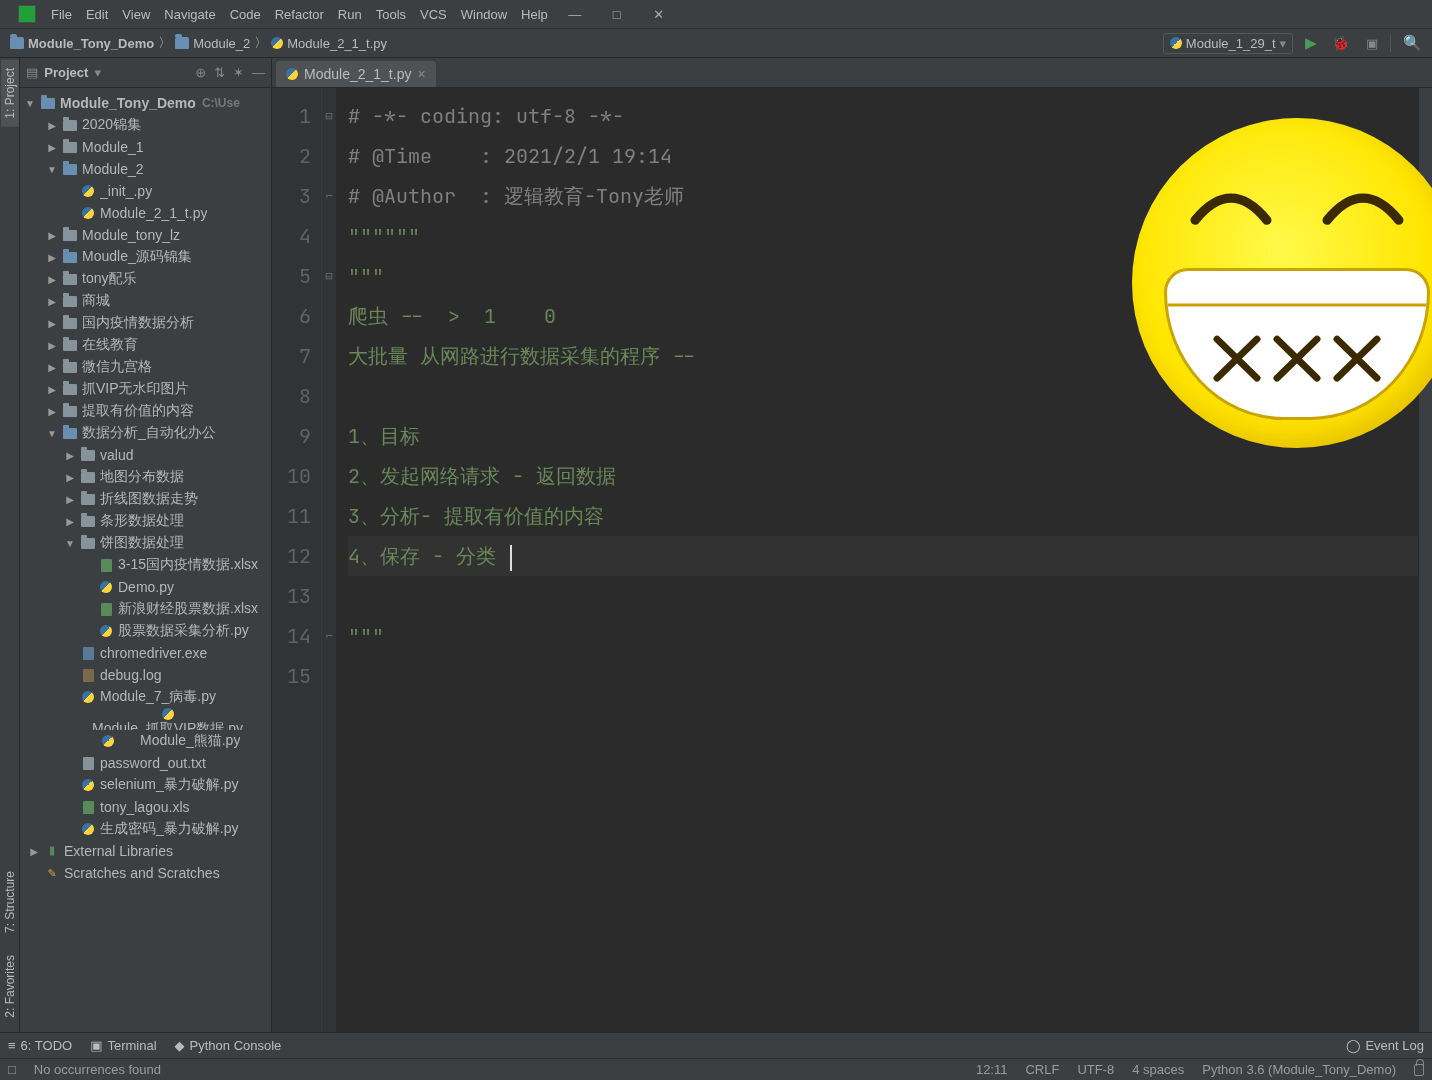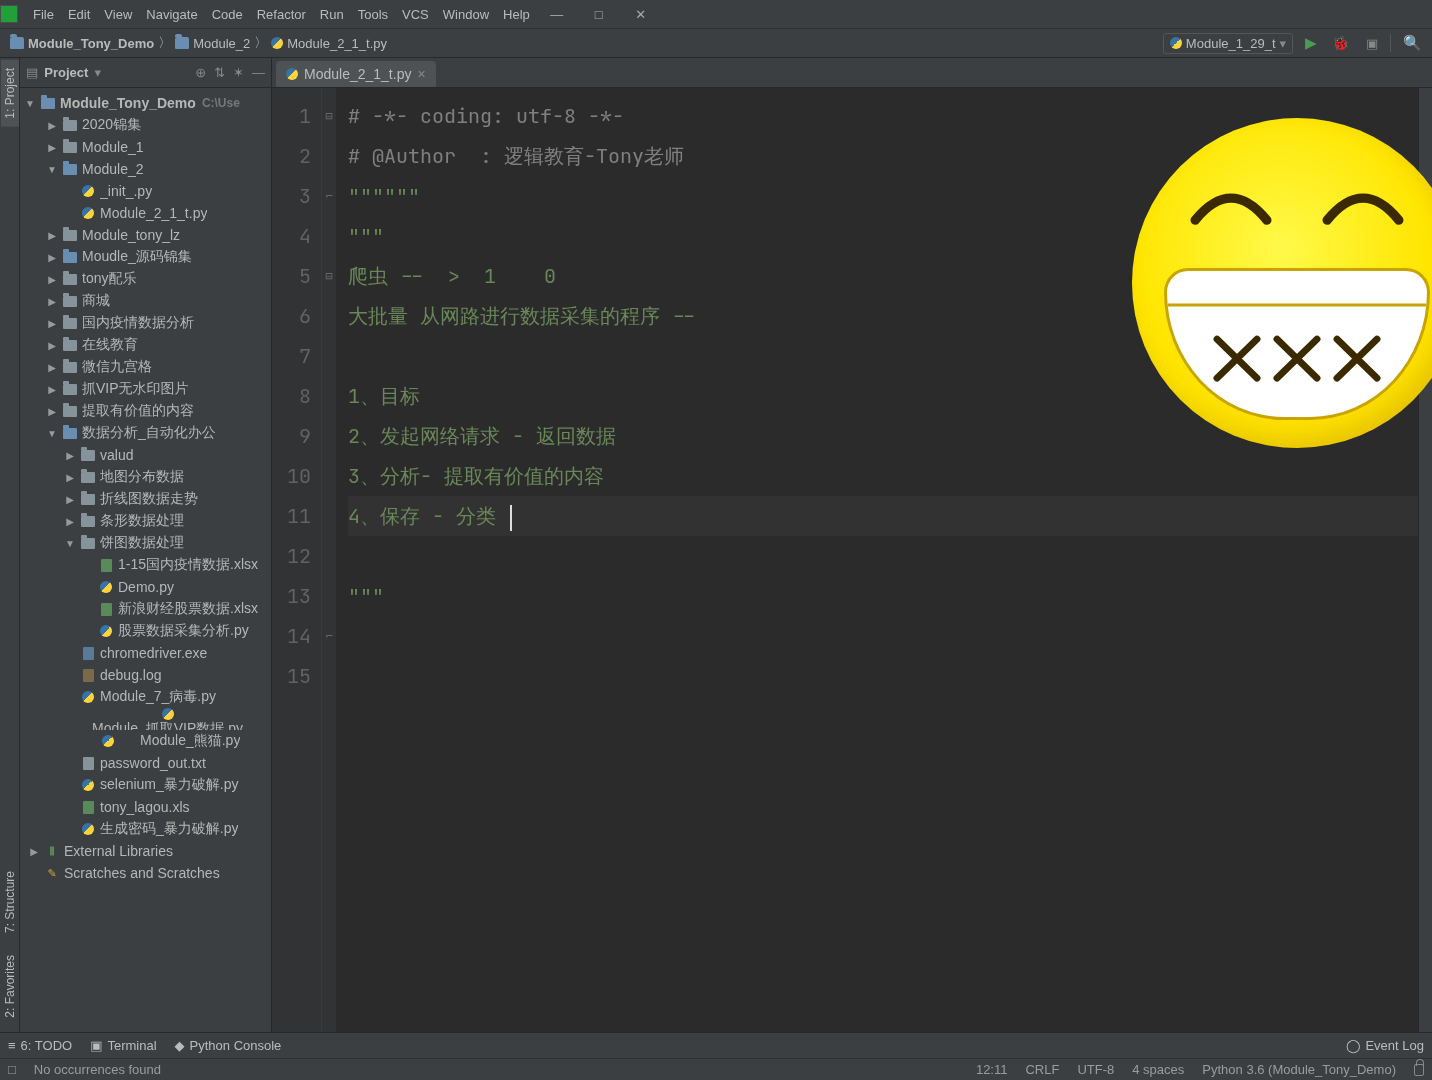--- a/index.html
+++ b/index.html
@@ -12,21 +12,21 @@
   overflow: hidden;
   position: relative;
   transform-origin: top left;
 }
 
 .title-bar {
   height: 28px;
   background: #3c3f41;
   display: flex;
   align-items: center;
-  padding: 0 0;
+  padding: 0 18px;
   color: #bbbbbb;
   font-size: 13px;
 }
 .title-bar .app-icon {
   width: 18px; height: 18px;
   background: #21a03a;
   border: 1px solid #4a4c4e;
   margin-right: 8px;
 }
 .menu-item { padding: 0 7px; cursor: default; }
@@ -339,21 +339,21 @@
             <span class="ic">
               <span class="folder-ic"></span>
             </span>
             <span class="label">饼图数据处理</span>
           </div>
           <div class="tree-row" style="padding-left: 62px;">
             <span class="arrow"></span>
             <span class="ic">
               <span class="xls-ic"></span>
             </span>
-            <span class="label">1-15国内疫情数据.xlsx</span>
+            <span class="label">3-15国内疫情数据.xlsx</span>
           </div>
           <div class="tree-row" style="padding-left: 62px;">
             <span class="arrow"></span>
             <span class="ic">
               <span class="py-ic"></span>
             </span>
             <span class="label">Demo.py</span>
           </div>
           <div class="tree-row" style="padding-left: 62px;">
             <span class="arrow"></span>
@@ -488,20 +488,21 @@
           <div class="m"></div>
           <div class="m"></div>
           <div class="m"></div>
           <div class="m"></div>
           <div class="m"></div>
           <div class="m">⌐</div>
           <div class="m"></div>
         </div>
       <div class="code" id="code-mount">
           <div class="line"><span class="c-comment"># -*- coding: utf-8 -*-</span></div>
+          <div class="line"><span class="c-comment"># @Time    : 2021/2/1 19:14</span></div>
           <div class="line"><span class="c-comment"># @Author  : 逻辑教育-Tony老师</span></div>
           <div class="line"><span class="c-string">""""""</span></div>
           <div class="line"><span class="c-string">"""</span></div>
           <div class="line"><span class="c-string">爬虫 --  &gt;  1    0</span></div>
           <div class="line"><span class="c-string">大批量 从网路进行数据采集的程序 -- </span></div>
           <div class="line"><span class="c-string"></span></div>
           <div class="line"><span class="c-string">1、目标</span></div>
           <div class="line"><span class="c-string">2、发起网络请求 - 返回数据</span></div>
           <div class="line"><span class="c-string">3、分析- 提取有价值的内容</span></div>
           <div class="line current"><span class="c-string">4、保存 - 分类 </span><span class="caret"></span></div>

